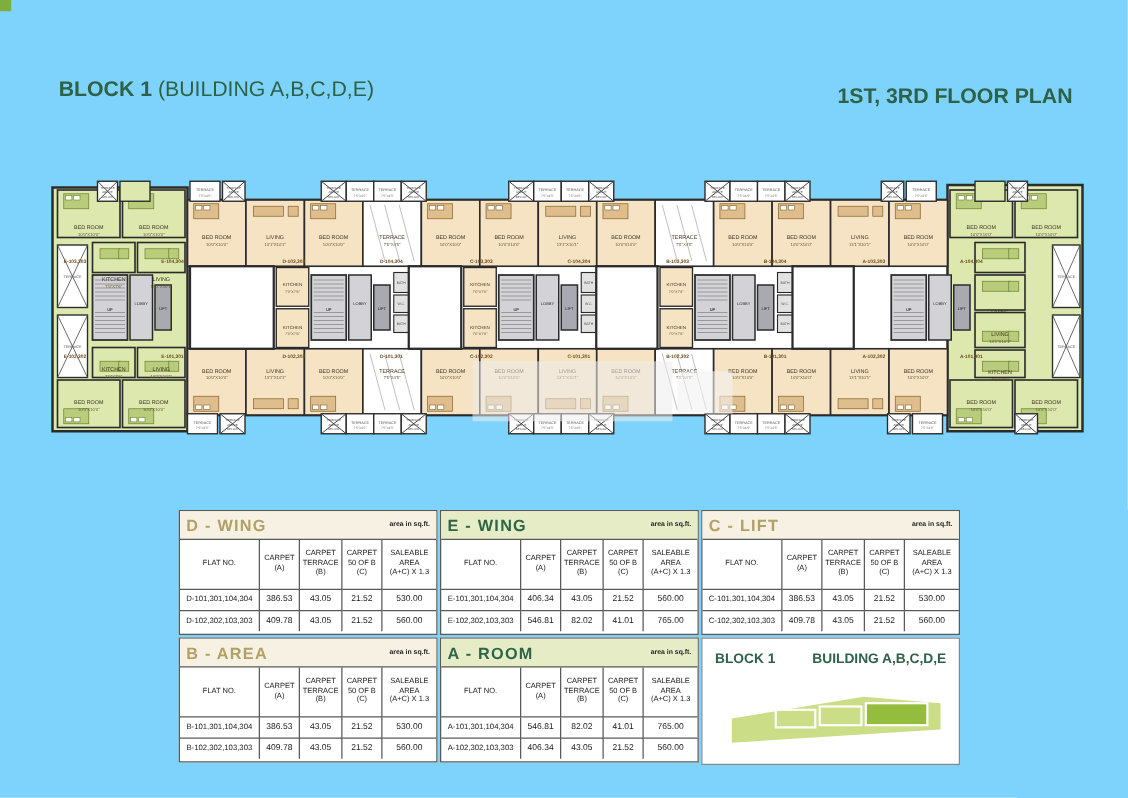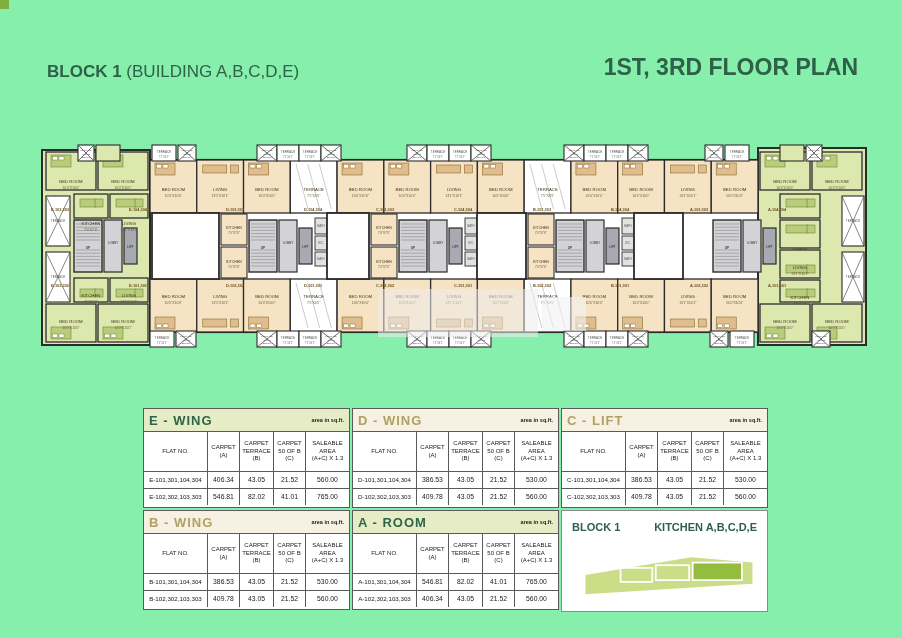--- a/index.html
+++ b/index.html
@@ -1,21 +1,21 @@
 <!DOCTYPE html>
 <html><head>
 <meta charset="utf-8">
 <style>
   html,body{margin:0;padding:0}
   body{width:902px;height:638px;background:#fff;font-family:"Liberation Sans",sans-serif}
-  .page{position:relative;width:902px;height:638px;overflow:hidden;background:#86efac}
+  .page{position:relative;width:902px;height:638px;overflow:hidden;background:#7dd3fc}
   .corner{position:absolute;left:0;top:0;width:9px;height:9px;background:#7fae3f}
   .title-left{position:absolute;left:47px;top:62px;font-size:17px;color:#2e6147;white-space:nowrap}
   .title-left .b{font-weight:bold}
-  .title-right{position:absolute;right:44px;top:54px;font-size:23px;font-weight:bold;color:#2e6147;white-space:nowrap}
+  .title-right{position:absolute;right:44px;top:67px;font-size:17px;font-weight:bold;color:#2e6147;white-space:nowrap}
   #plan-svg{position:absolute;left:0;top:0}
   .tables{position:absolute;left:143px;top:408px;display:grid;grid-template-columns:209px 209px 209px;grid-auto-rows:102px}
   .tbl{background:#fff;border:1px solid #5a5a5a;margin-right:2px;margin-bottom:2px;color:#1a1a1a}
   .tbl-head{height:22px;display:flex;justify-content:space-between;align-items:center;padding:0 5px;border-bottom:1px solid #5a5a5a}
   .tbl-head.green{background:#e6edc6}
   .tbl-head.green .wname{color:#2e6447}
   .tbl-head.cream{background:#f6f1e3}
   .tbl-head.cream .wname{color:#b3a065}
   .wname{font-size:13px;font-weight:bold;letter-spacing:1px}
   .anote{font-size:5.5px;font-weight:bold;color:#222}
@@ -611,20 +611,60 @@
       <text x="699" y="210.5" font-size="3.9" fill="#6b4e1c" text-anchor="middle" font-family="&quot;Liberation Sans&quot;,sans-serif" font-weight="bold">A-103,303</text>
       <text x="777" y="210.5" font-size="3.9" fill="#6b4e1c" text-anchor="middle" font-family="&quot;Liberation Sans&quot;,sans-serif" font-weight="bold">A-104,304</text>
       <text x="699" y="286.5" font-size="3.9" fill="#6b4e1c" text-anchor="middle" font-family="&quot;Liberation Sans&quot;,sans-serif" font-weight="bold">A-102,302</text>
       <text x="777" y="286.5" font-size="3.9" fill="#6b4e1c" text-anchor="middle" font-family="&quot;Liberation Sans&quot;,sans-serif" font-weight="bold">A-101,301</text>
       <rect x="378" y="289" width="160" height="48" fill="#ececec" fill-opacity="0.55" stroke="none"></rect>
       <rect x="542" y="297" width="44" height="34" fill="#f1f1f1" fill-opacity="0.6" stroke="none"></rect>
     </svg>
 
   <div class="tables">
     <div class="tbl">
+        <div class="tbl-head cream">
+          <span class="wname">D - WING</span>
+          <span class="anote">area in sq.ft.</span>
+        </div>
+        <div class="grid">
+          <div class="c hd">
+            <div>FLAT NO.</div>
+          </div>
+          <div class="c hd">
+            <div>CARPET</div>
+            <div>(A)</div>
+          </div>
+          <div class="c hd">
+            <div>CARPET</div>
+            <div>TERRACE</div>
+            <div>(B)</div>
+          </div>
+          <div class="c hd">
+            <div>CARPET</div>
+            <div>50 OF B</div>
+            <div>(C)</div>
+          </div>
+          <div class="c hd">
+            <div>SALEABLE</div>
+            <div>AREA</div>
+            <div>(A+C) X 1.3</div>
+          </div>
+          <div class="c dr flat">D-101,301,104,304</div>
+          <div class="c dr">386.53</div>
+          <div class="c dr">43.05</div>
+          <div class="c dr">21.52</div>
+          <div class="c dr">530.00</div>
+          <div class="c dr flat last">D-102,302,103,303</div>
+          <div class="c dr last">409.78</div>
+          <div class="c dr last">43.05</div>
+          <div class="c dr last">21.52</div>
+          <div class="c dr last">560.00</div>
+        </div>
+      </div>
+    <div class="tbl">
         <div class="tbl-head green">
           <span class="wname">E - WING</span>
           <span class="anote">area in sq.ft.</span>
         </div>
         <div class="grid">
           <div class="c hd">
             <div>FLAT NO.</div>
           </div>
           <div class="c hd">
             <div>CARPET</div>
@@ -652,60 +692,20 @@
           <div class="c dr">560.00</div>
           <div class="c dr flat last">E-102,302,103,303</div>
           <div class="c dr last">546.81</div>
           <div class="c dr last">82.02</div>
           <div class="c dr last">41.01</div>
           <div class="c dr last">765.00</div>
         </div>
       </div>
     <div class="tbl">
         <div class="tbl-head cream">
-          <span class="wname">D - WING</span>
-          <span class="anote">area in sq.ft.</span>
-        </div>
-        <div class="grid">
-          <div class="c hd">
-            <div>FLAT NO.</div>
-          </div>
-          <div class="c hd">
-            <div>CARPET</div>
-            <div>(A)</div>
-          </div>
-          <div class="c hd">
-            <div>CARPET</div>
-            <div>TERRACE</div>
-            <div>(B)</div>
-          </div>
-          <div class="c hd">
-            <div>CARPET</div>
-            <div>50 OF B</div>
-            <div>(C)</div>
-          </div>
-          <div class="c hd">
-            <div>SALEABLE</div>
-            <div>AREA</div>
-            <div>(A+C) X 1.3</div>
-          </div>
-          <div class="c dr flat">D-101,301,104,304</div>
-          <div class="c dr">386.53</div>
-          <div class="c dr">43.05</div>
-          <div class="c dr">21.52</div>
-          <div class="c dr">530.00</div>
-          <div class="c dr flat last">D-102,302,103,303</div>
-          <div class="c dr last">409.78</div>
-          <div class="c dr last">43.05</div>
-          <div class="c dr last">21.52</div>
-          <div class="c dr last">560.00</div>
-        </div>
-      </div>
-    <div class="tbl">
-        <div class="tbl-head cream">
           <span class="wname">C - LIFT</span>
           <span class="anote">area in sq.ft.</span>
         </div>
         <div class="grid">
           <div class="c hd">
             <div>FLAT NO.</div>
           </div>
           <div class="c hd">
             <div>CARPET</div>
             <div>(A)</div>
@@ -732,21 +732,21 @@
           <div class="c dr">530.00</div>
           <div class="c dr flat last">C-102,302,103,303</div>
           <div class="c dr last">409.78</div>
           <div class="c dr last">43.05</div>
           <div class="c dr last">21.52</div>
           <div class="c dr last">560.00</div>
         </div>
       </div>
     <div class="tbl">
         <div class="tbl-head cream">
-          <span class="wname">B - WING</span>
+          <span class="wname">B - AREA</span>
           <span class="anote">area in sq.ft.</span>
         </div>
         <div class="grid">
           <div class="c hd">
             <div>FLAT NO.</div>
           </div>
           <div class="c hd">
             <div>CARPET</div>
             <div>(A)</div>
           </div>
@@ -813,21 +813,21 @@
           <div class="c dr flat last">A-102,302,103,303</div>
           <div class="c dr last">406.34</div>
           <div class="c dr last">43.05</div>
           <div class="c dr last">21.52</div>
           <div class="c dr last">560.00</div>
         </div>
       </div>
     <div class="key">
       <div class="key-top">
         <span>BLOCK 1</span>
-        <span>KITCHEN A,B,C,D,E</span>
+        <span>BUILDING A,B,C,D,E</span>
       </div>
       <svg width="197" height="58" viewBox="0 0 209 66">
         <polygon points="10,34 130,14 200,20 200,44 10,56" fill="#cbdd86"></polygon>
         <rect x="50" y="26" width="36" height="16" fill="none" stroke="#ffffff" stroke-width="2"></rect>
         <rect x="90" y="23" width="38" height="17" fill="none" stroke="#ffffff" stroke-width="2"></rect>
         <rect x="132" y="20" width="56" height="20" fill="#94bd3d" stroke="#ffffff" stroke-width="2"></rect>
       </svg>
     </div>
   </div>
 </div>

